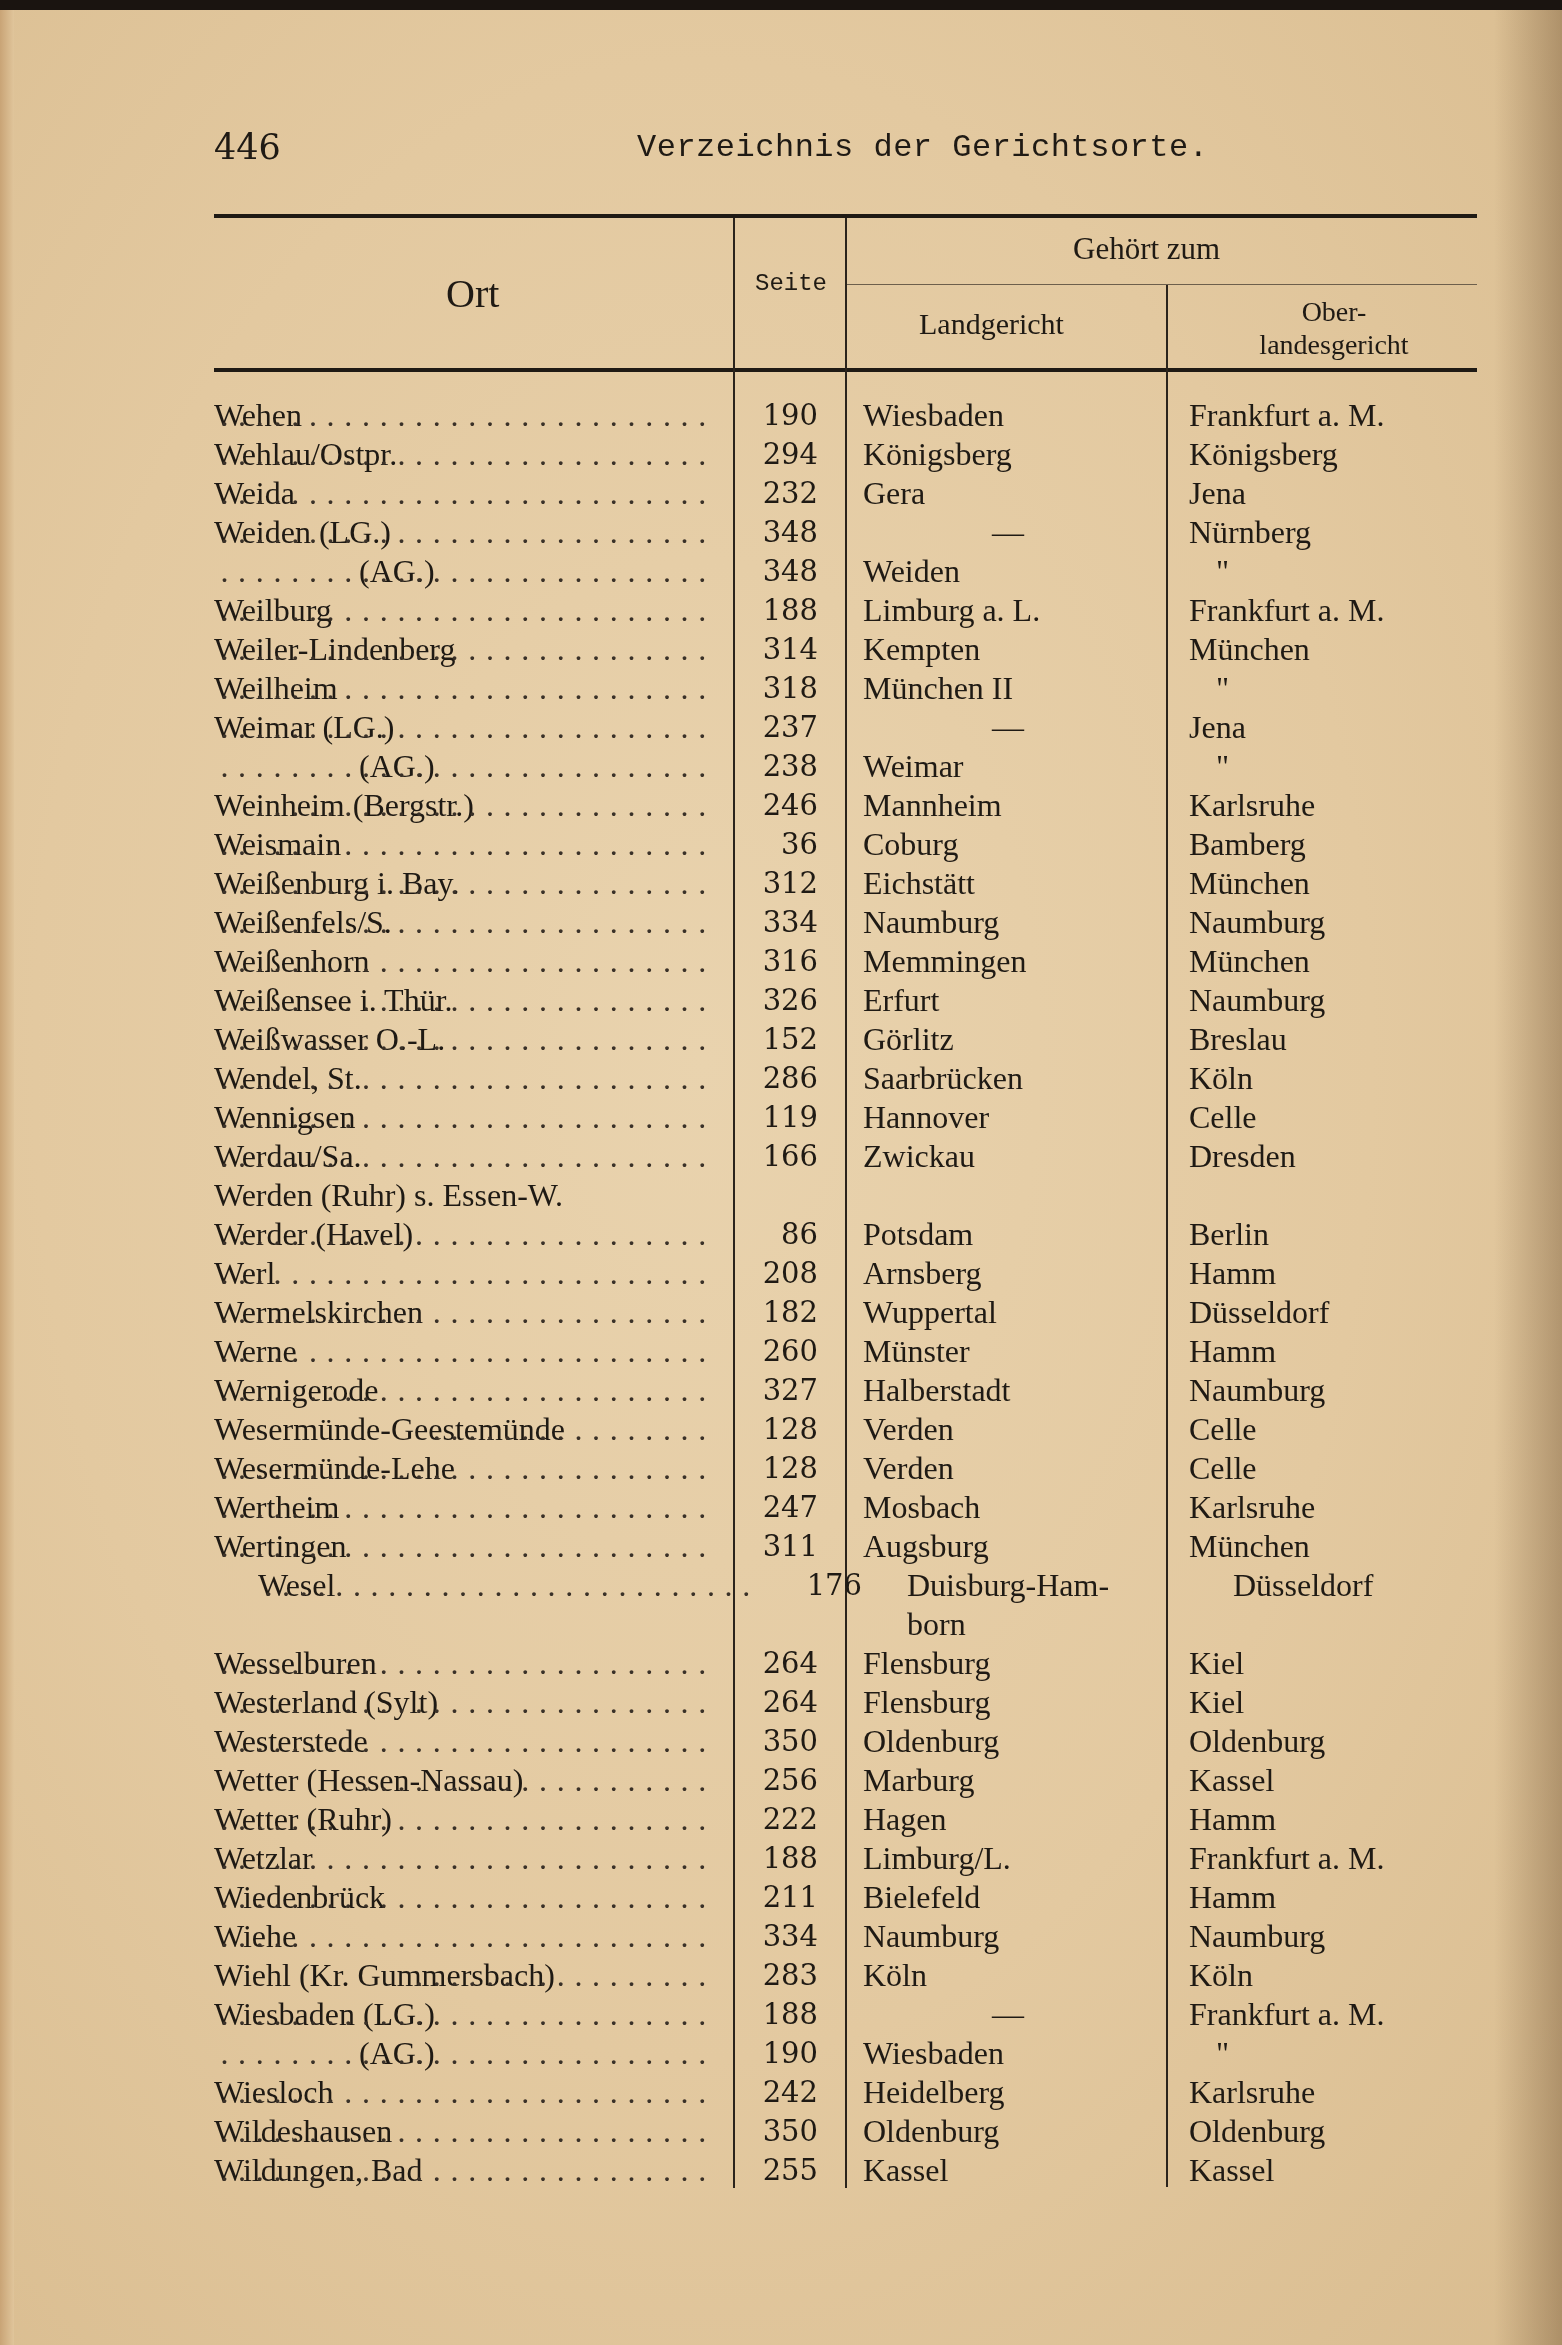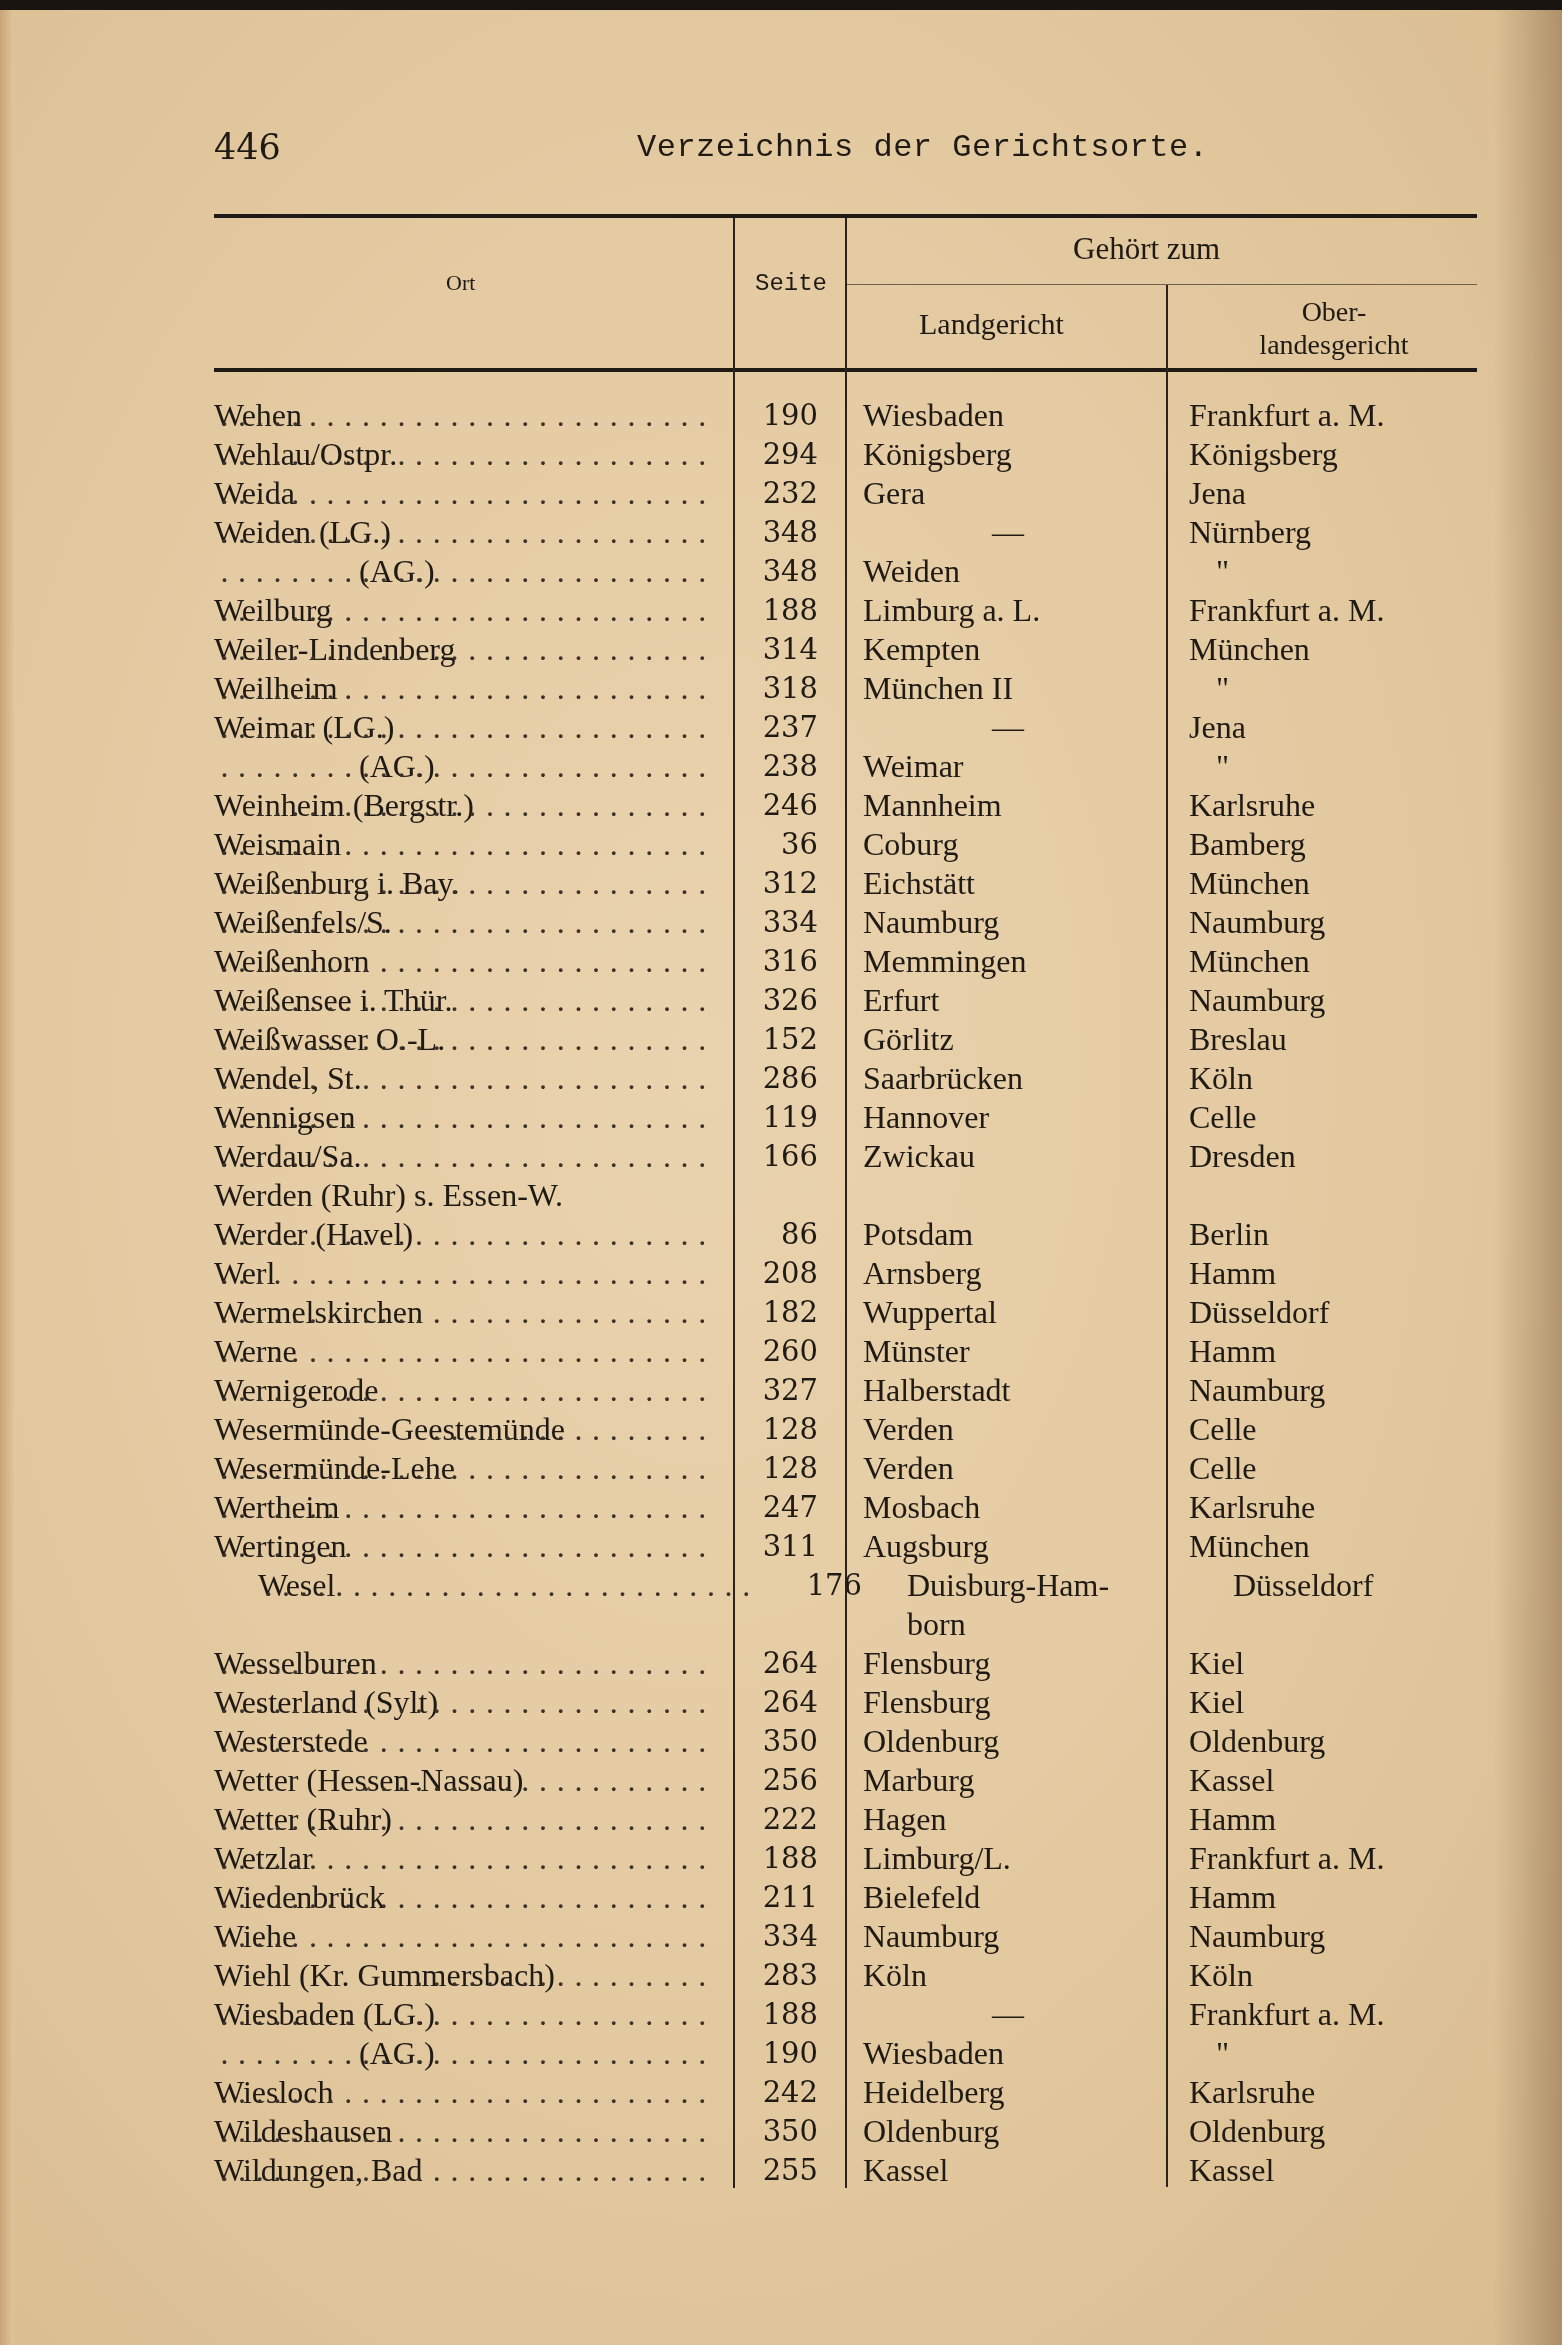--- a/index.html
+++ b/index.html
@@ -30,21 +30,21 @@
     position:absolute; left:637px; top:129px; font-size:32px;
     font-family:Liberation Mono, monospace; letter-spacing:0.5px;
   }
   .table {
     position:absolute; left:214px; top:214px; width:1263px;
   }
   .rule-top { position:absolute; left:0; top:0; width:1263px; height:3.9px; background:#1f1a14; }
   .rule-head { position:absolute; left:0; top:154px; width:1263px; height:3.9px; background:#1f1a14; }
   .thin-sub { position:absolute; left:633px; top:70px; width:630px; height:1px; background:#6d5f4c; }
   .vline { position:absolute; width:1.9px; background:#2b241c; }
-  .h-ort { position:absolute; left:232px; top:56px; font-size:22px; font-family:"Liberation Serif", serif; }
+  .h-ort { position:absolute; left:232px; top:56px; font-size:40px; font-family:"Liberation Serif", serif; }
   .h-seite { position:absolute; left:541px; top:56px; font-size:24px; font-family:Liberation Mono, monospace; }
   .h-gehoert { position:absolute; left:859px; top:17.4px; font-size:31px; font-family:"Liberation Serif", serif; }
   .h-lg { position:absolute; left:705px; top:93px; font-size:30px; font-family:"Liberation Serif", serif; }
   .h-olg { position:absolute; left:1014px; top:81px; width:212px; text-align:center; font-size:28px; line-height:33px; font-family:"Liberation Serif", serif; }
   .rows { position:absolute; left:0; top:182px; width:1263px; }
   .row { position:relative; height:39px; font-size:32px; line-height:39px; font-family:"Liberation Serif", serif; }
   .row.tall { height:78px;margin-left:44px; }
   .ort { position:absolute; left:0; width:502px; white-space:nowrap; overflow:hidden; }
   .ort .name { background:transparent; padding-right:5.8px; }
   .ort .dots { position:absolute; right:0; letter-spacing:9.7px; color:#3a3128; }

